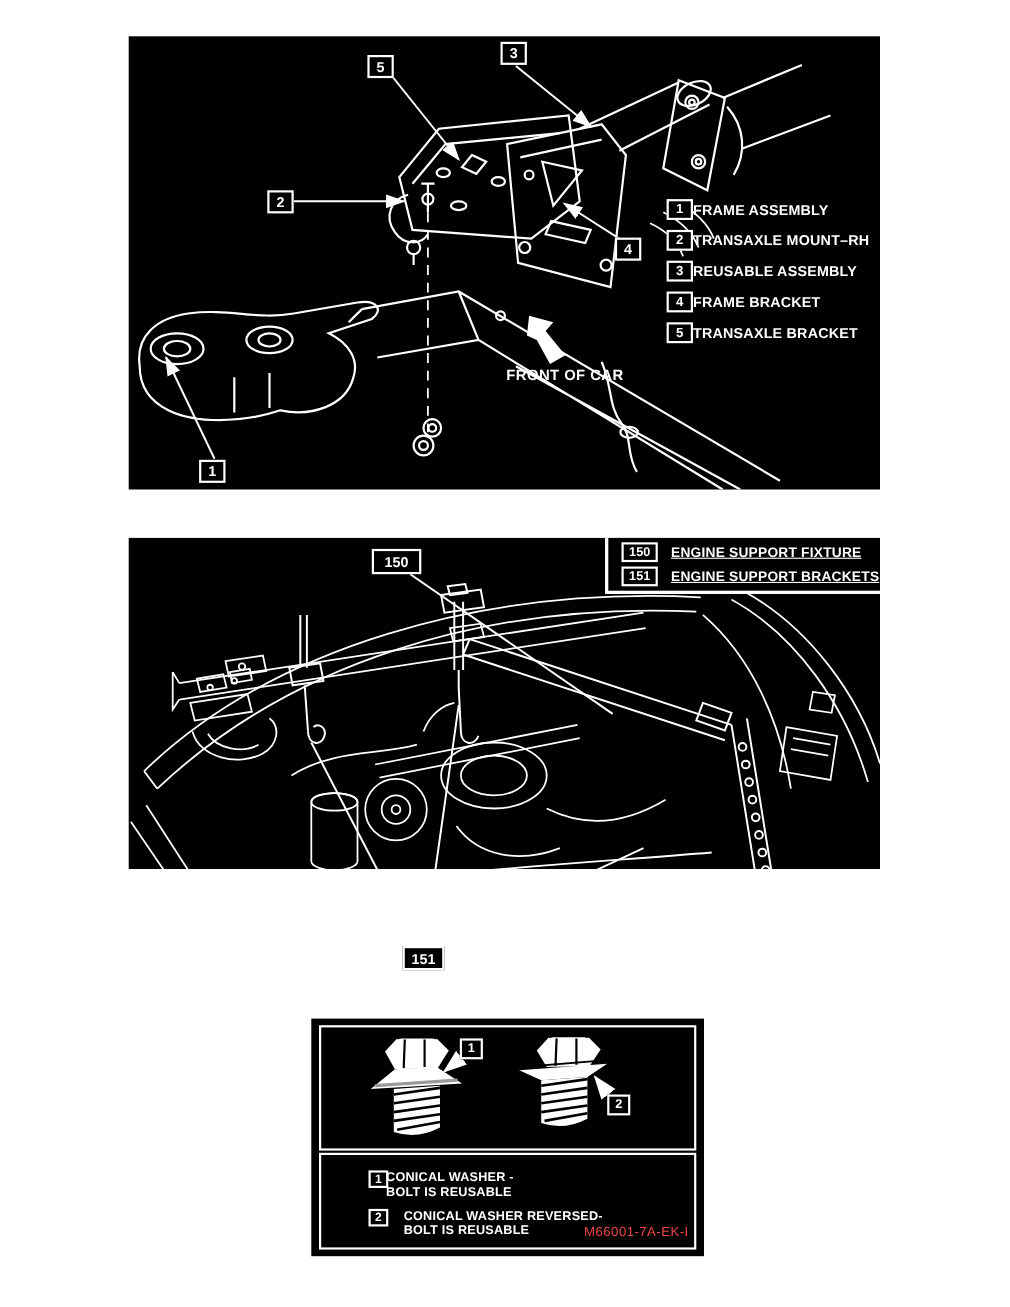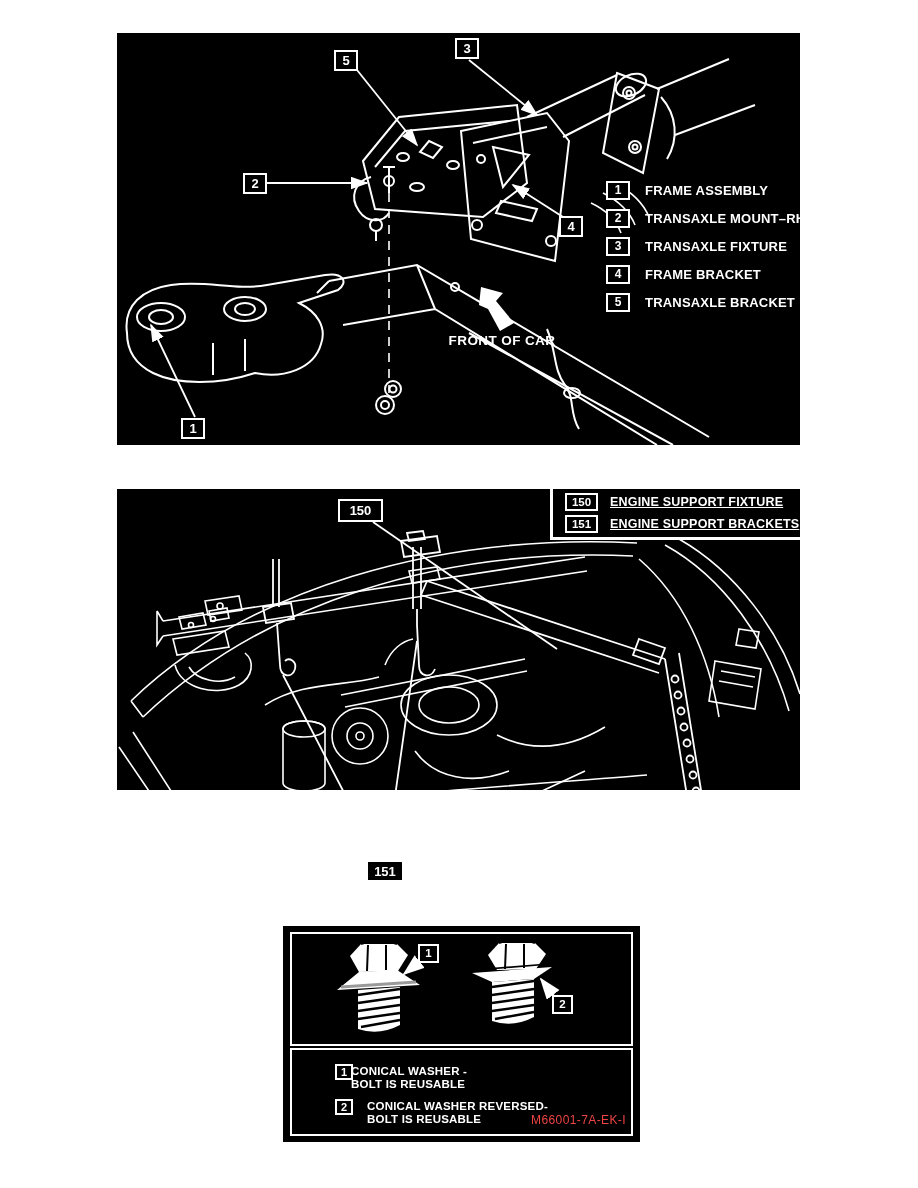--- a/index.html
+++ b/index.html
@@ -19,22 +19,22 @@
   #c2{left:126px;top:140px;width:24px;height:21px;}
   #c4{left:442px;top:183px;width:24px;height:21px;}
   #c1{left:64px;top:385px;width:24px;height:21px;}
   
   .legend1{position:absolute;left:489px;top:147px;display:flex;flex-direction:column;gap:8px;}
   .legend1 .row{display:flex;align-items:center;height:20px;}
   .legend1 .num{width:24px;height:19px;border:2px solid #fff;background:#000;color:#fff;
                 font-weight:bold;font-size:12px;display:flex;align-items:center;
                 justify-content:center;box-sizing:border-box;flex:0 0 auto;}
   .legend1 .lab{color:#fff;font-weight:bold;font-size:13px;letter-spacing:.2px;
-                margin-left:15px;white-space:nowrap;}
-  #front-of-car{position:absolute;left:320px;top:300px;width:130px;text-align:center;
+                white-space:nowrap;}
+  #front-of-car{position:absolute;left:320px;top:300px;width:130px;text-align:right;
                 color:#fff;font-weight:bold;font-size:13.5px;letter-spacing:.4px;}
   
   #c150{left:221px;top:10px;width:45px;height:23px;}
   #c151{left:249px;top:371px;width:38px;height:22px;}
   .legend2{position:absolute;left:433px;top:0;right:0;height:51px;box-sizing:border-box;
            border-left:3px solid #fff;border-bottom:3px solid #fff;
            display:flex;flex-direction:column;justify-content:space-evenly;padding-left:12px;}
   .legend2 .row{display:flex;align-items:center;}
   .legend2 .num{min-width:33px;height:18px;border:2px solid #fff;background:#000;color:#fff;
                 font-weight:bold;font-size:11.5px;display:flex;align-items:center;
@@ -139,21 +139,21 @@
     <div class="row">
       <span class="num">1</span>
       <span class="lab">FRAME ASSEMBLY</span>
     </div>
     <div class="row">
       <span class="num">2</span>
       <span class="lab">TRANSAXLE MOUNT–RH</span>
     </div>
     <div class="row">
       <span class="num">3</span>
-      <span class="lab">TRANSAXLE FIXTURE</span>
+      <span class="lab">REUSABLE ASSEMBLY</span>
     </div>
     <div class="row">
       <span class="num">4</span>
       <span class="lab">FRAME BRACKET</span>
     </div>
     <div class="row">
       <span class="num">5</span>
       <span class="lab">TRANSAXLE BRACKET</span>
     </div>
   </div>

